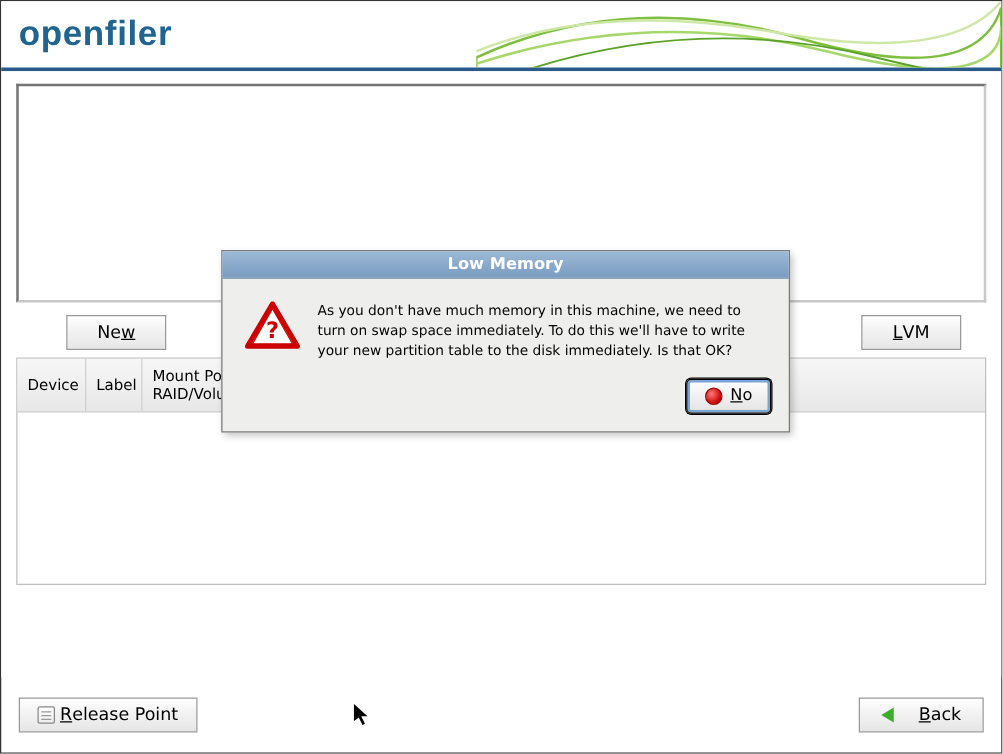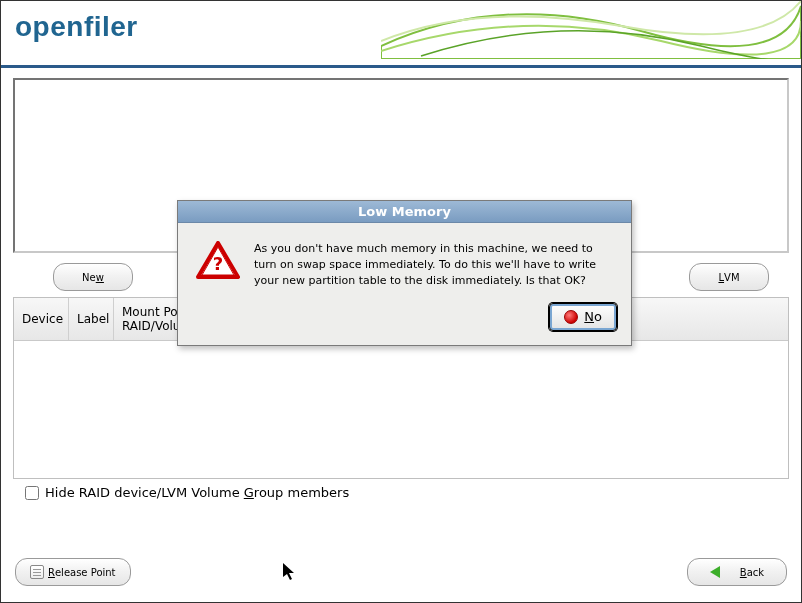--- a/index.html
+++ b/index.html
@@ -1,43 +1,43 @@
 <!DOCTYPE html>
 <html><head>
 <meta charset="utf-8">
 <style>
   * { box-sizing: border-box; margin: 0; padding: 0; font-family: "DejaVu Sans", "Liberation Sans", Arial, sans-serif; }
   html, body { width: 802px; height: 603px; background: #fff; overflow: hidden; }
   .window { width: 802px; height: 603px; border: 1px solid #333; display: flex; flex-direction: column; background: #fff; }
   
   .header {
-    height: 67px;
+    height: 56px;
     position: relative;
     background: #fff;
     border-bottom: 3px solid #2a5a8a;
     overflow: hidden;
   }
   .brand { position: absolute; left: 14px; top: 10px; font-size: 28px; font-weight: 600; letter-spacing: 0.5px; color: #206590; font-family: "Trebuchet MS", sans-serif; text-transform: lowercase; }
   .swoosh { position: absolute; right: 0; top: 0; width: 420px; height: 58px; }
   .swoosh svg { width: 100%; height: 100%; }
   
   .body-area { flex: 1; padding: 10px 12px 0 12px; background: #fff; position: relative; }
   .inset-frame {
     width: 776px; height: 175px;
     border: 2px inset #c8c8c8;
     background: #fff;
   }
   .button-row { display: flex; gap: 8px; margin: 10px 20px 6px 40px; }
   .btn {
     height: 28px; min-width: 80px;
     padding: 0 14px;
     border: 1px solid #9a9a9a;
-    border-radius: 12px;
+    border-radius: 0;
     background: linear-gradient(#ffffff,#f2f2f2 45%,#e6e6e6);
-    color: #000; font-size: 10px;
+    color: #000; font-size: 14px;
     display: inline-flex; align-items: center; justify-content: center;
     cursor: pointer;
   }
   .btn .ul { text-decoration: underline; }
   .btn-right { margin-left: auto; }
   .table-wrap { width: 776px; height: 182px; border: 1px solid #bfbfbf; background:#fff; }
   .table-head { display: flex; background: linear-gradient(#f7f7f7,#e7e7e7); border-bottom: 1px solid #c9c9c9; }
   .th {
     padding: 4px 8px; font-size: 12px; color:#000;
     border-right: 1px solid #cfcfcf;
@@ -124,24 +124,20 @@
         <div class="th th-device">Device</div>
         <div class="th th-label">Label</div>
         <div class="th th-mount">
           <span>Mount Point/</span>
           <span>RAID/Volume</span>
         </div>
         <div class="th th-rest"></div>
       </div>
     </div>
 
-    <label class="checkbox-row">
-      <input type="checkbox" style="">
-      <span><span>Hide RAID device/LVM Volume </span><span class="ul">G</span><span>roup members</span></span>
-    </label>
   </div>
 
   <div class="footer-bar">
     <button class="btn">
       <span class="rn-icon"></span>
       <span class="ul">R</span>
         <span>elease Point</span>
     </button>
     <div class="footer-spacer"></div>
     <button class="btn nav-btn">

